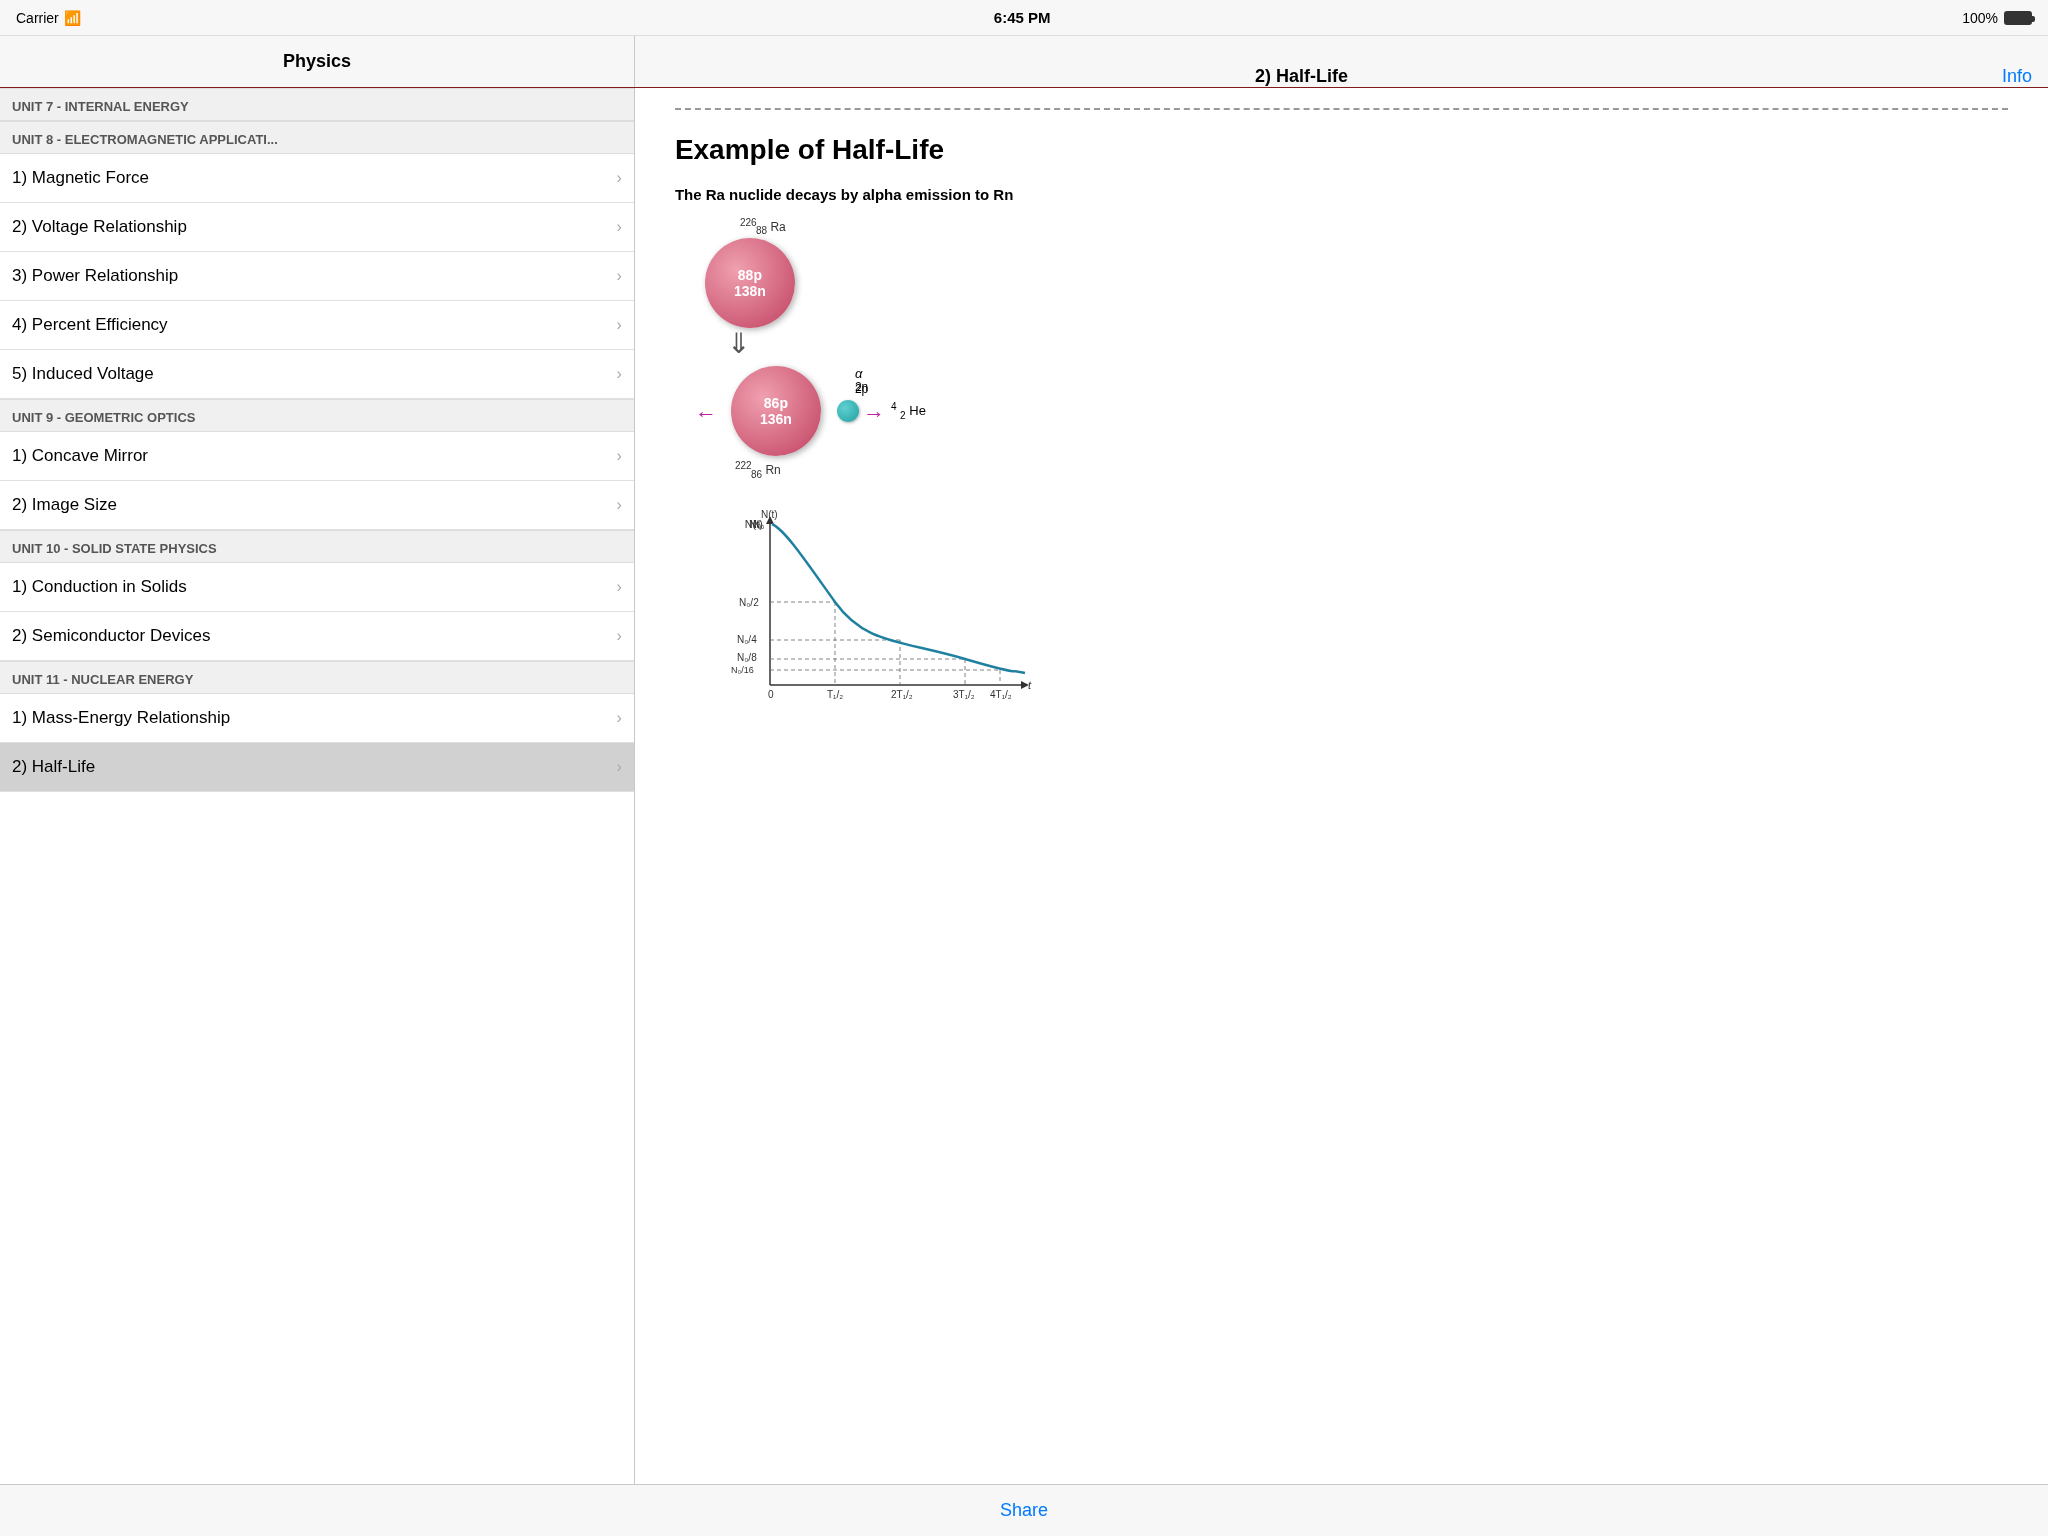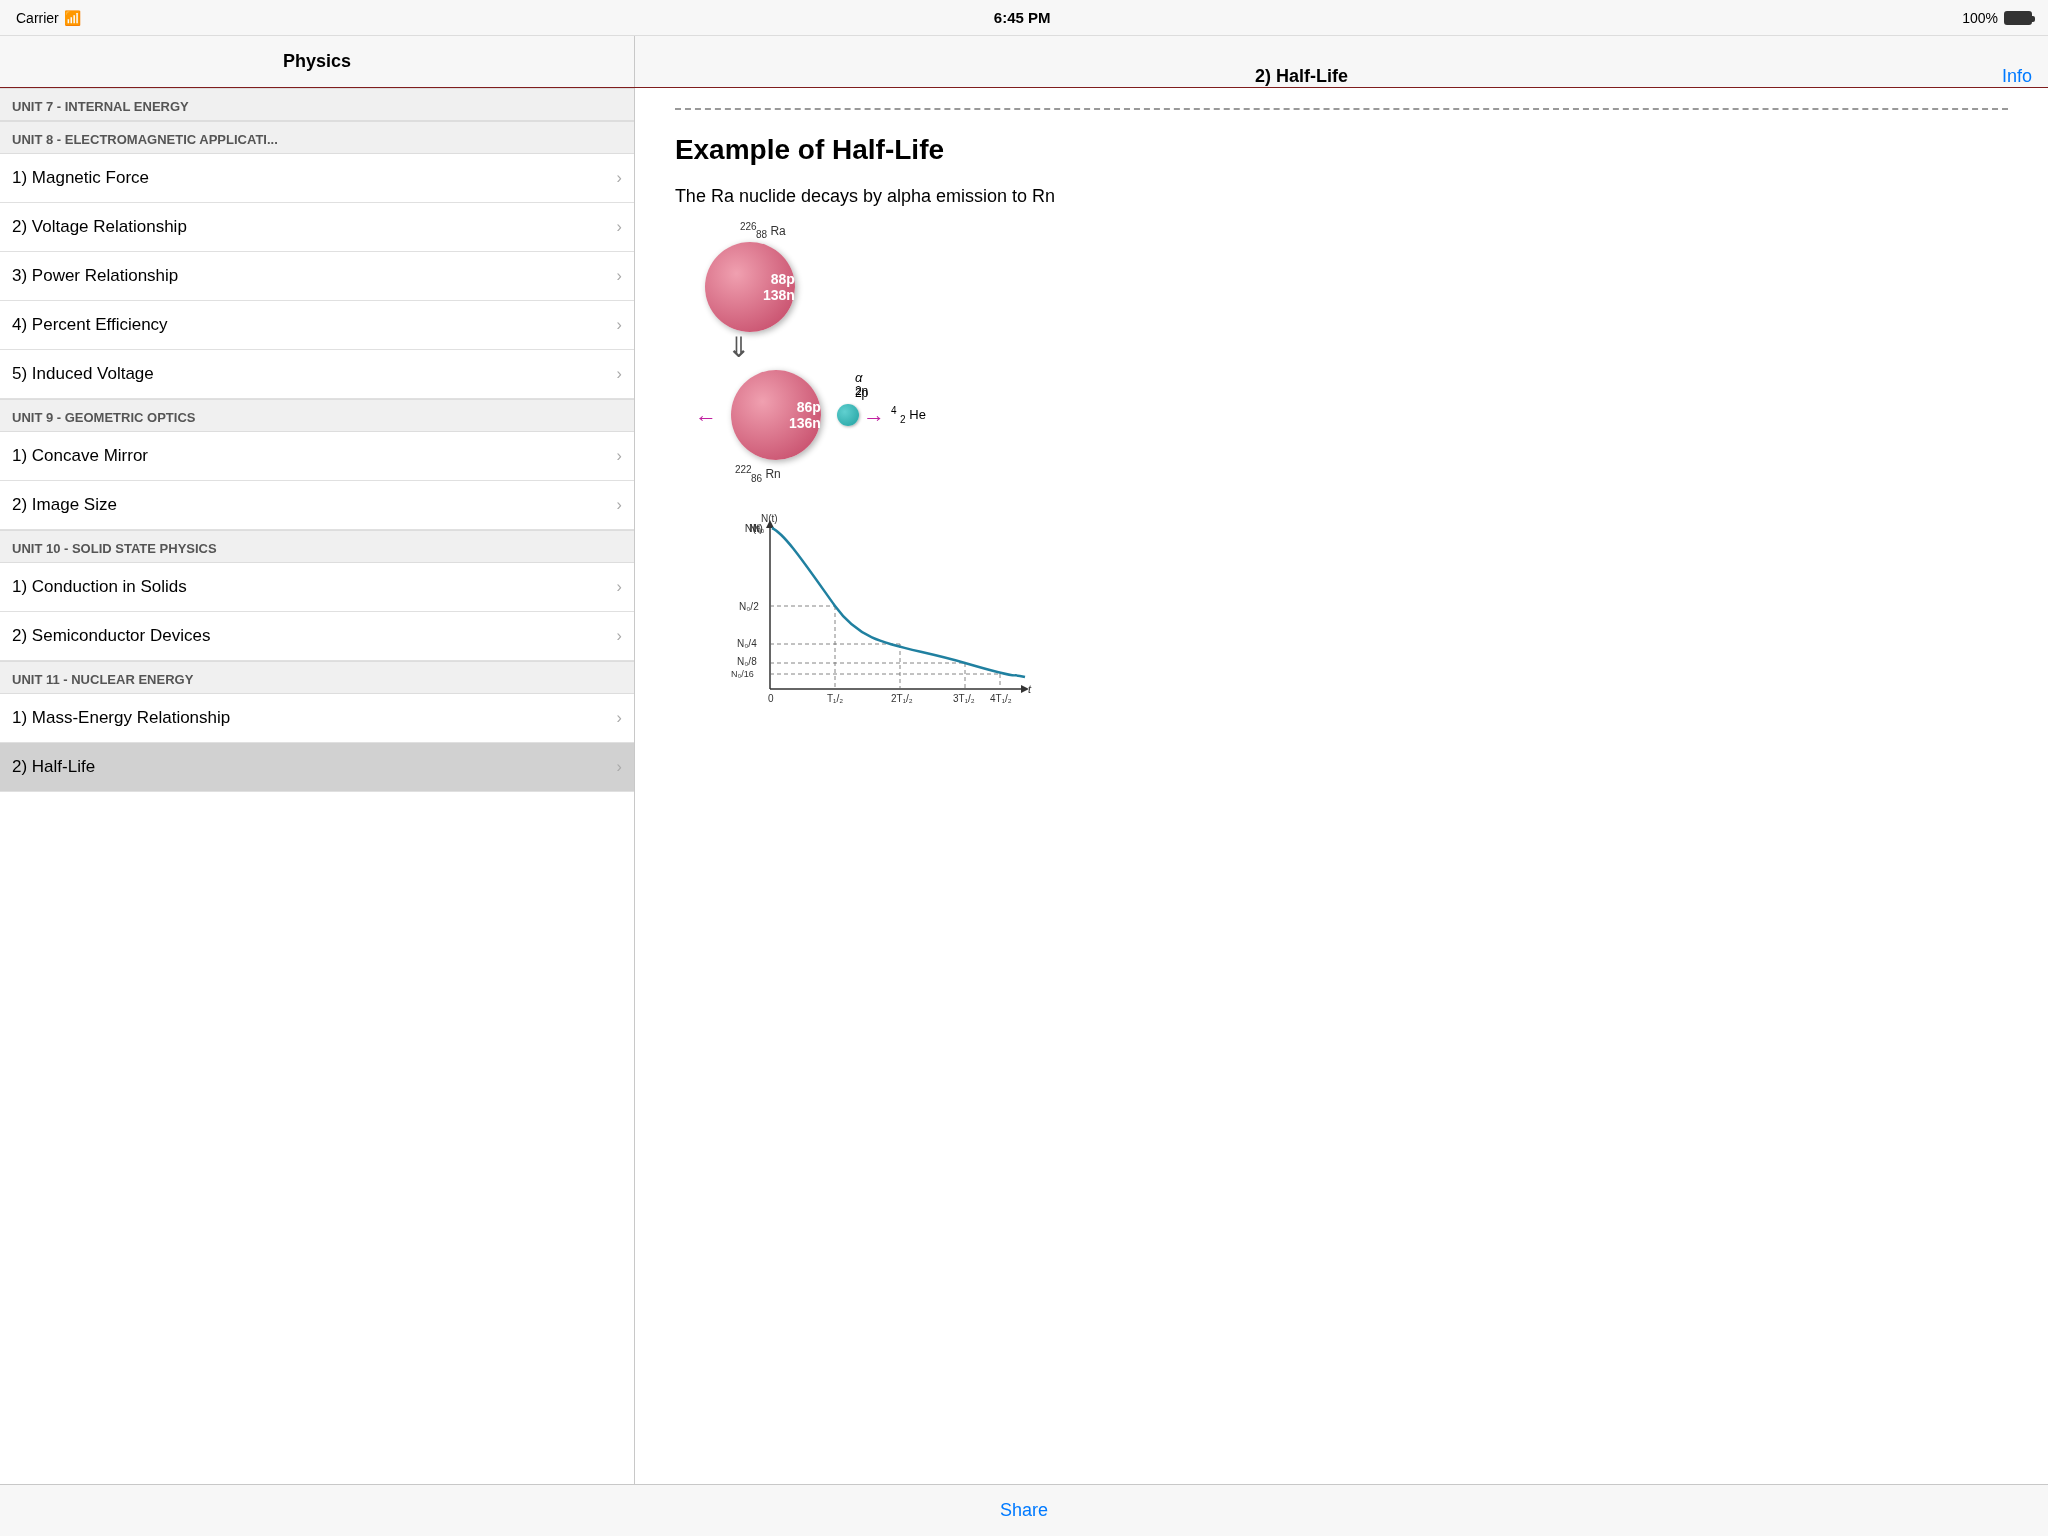--- a/index.html
+++ b/index.html
@@ -132,22 +132,22 @@
       margin-bottom: 24px;
     }
 
     .content-title {
       font-size: 28px;
       font-weight: 700;
       margin-bottom: 20px;
     }
 
     .section-heading {
-      font-size: 18px;
-      font-weight: 400;
+      font-size: 15px;
+      font-weight: 700;
       margin-bottom: 14px;
     }
 
     
     .decay-diagram {
       margin: 10px 0 30px 20px;
       position: relative;
     }
     .nuclide-label {
       font-size: 12px;
@@ -158,21 +158,21 @@
     .nuclide-sup { font-size: 10px; vertical-align: super; }
     .nuclide-sub { font-size: 10px; vertical-align: sub; }
 
     .atom-sphere {
       width: 90px;
       height: 90px;
       border-radius: 50%;
       background: radial-gradient(circle at 35% 35%, #f0a0b0, #c04060);
       display: flex;
       flex-direction: column;
-      align-items: flex-end;
+      align-items: center;
       justify-content: center;
       color: white;
       font-size: 14px;
       font-weight: 600;
       box-shadow: 2px 2px 6px rgba(0,0,0,0.3);
     }
 
     .small-sphere {
       width: 22px;
       height: 22px;

